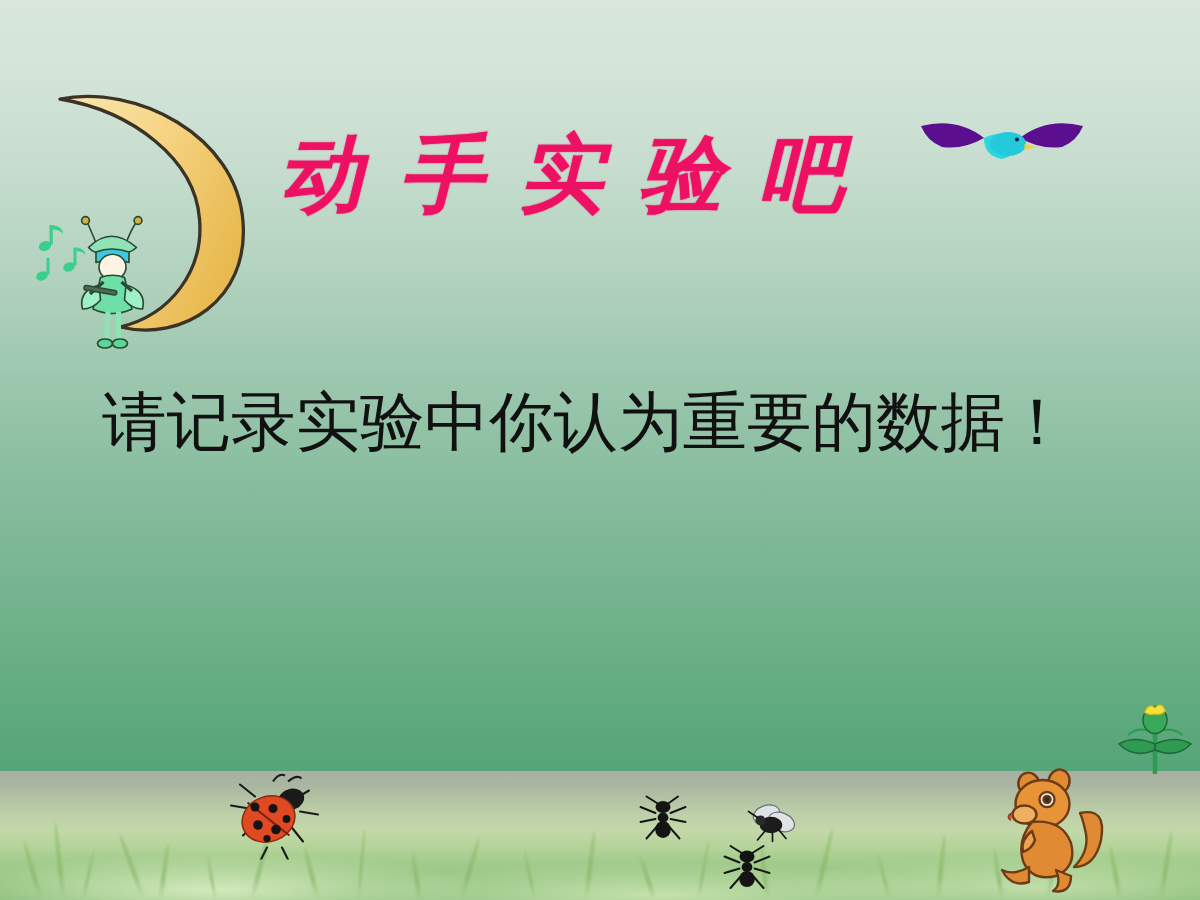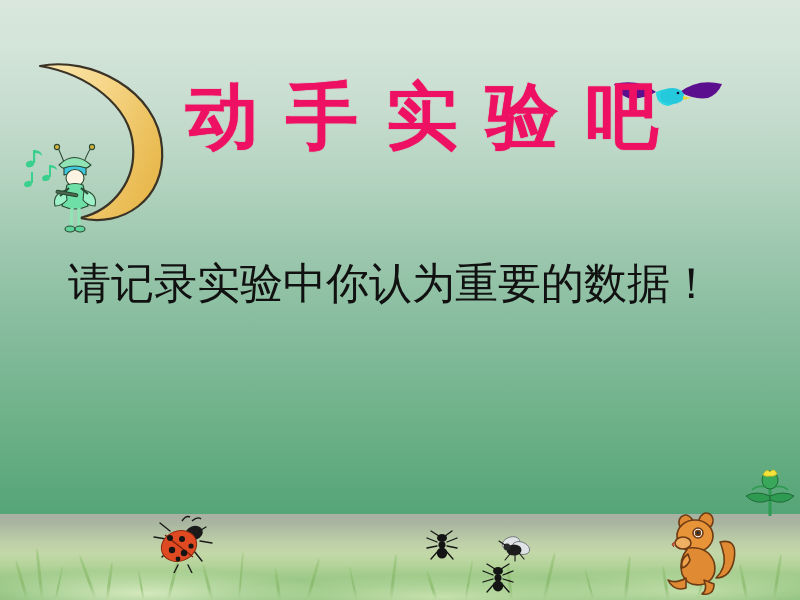--- a/index.html
+++ b/index.html
@@ -67,36 +67,37 @@
   .art { position: absolute; }
 
   
   #title {
     position: absolute;
     left: 186px;
     top: 86px;
     width: 360px;
     font-family: "Liberation Serif", "DejaVu Serif", serif;
     font-weight: bold;
-    font-size: 72px;
+    font-size: 56px;
     line-height: 62px;
     letter-spacing: 5px;
     color: #ee1163;
+    font-style: italic;
     white-space: nowrap;
     text-shadow: 0 0 1px #ee1163;
     text-align: right;
   }
 
   
   #subtitle {
     position: absolute;
     left: 68px;
     top: 258px;
     width: 660px;
-    font-family: Liberation Sans, sans-serif;
+    font-family: Liberation Serif, serif;
     font-size: 43px;
     line-height: 50px;
     letter-spacing: 0px;
     color: #111111;
     white-space: nowrap;
   }
 </style>
 </head>
 <body>
 

